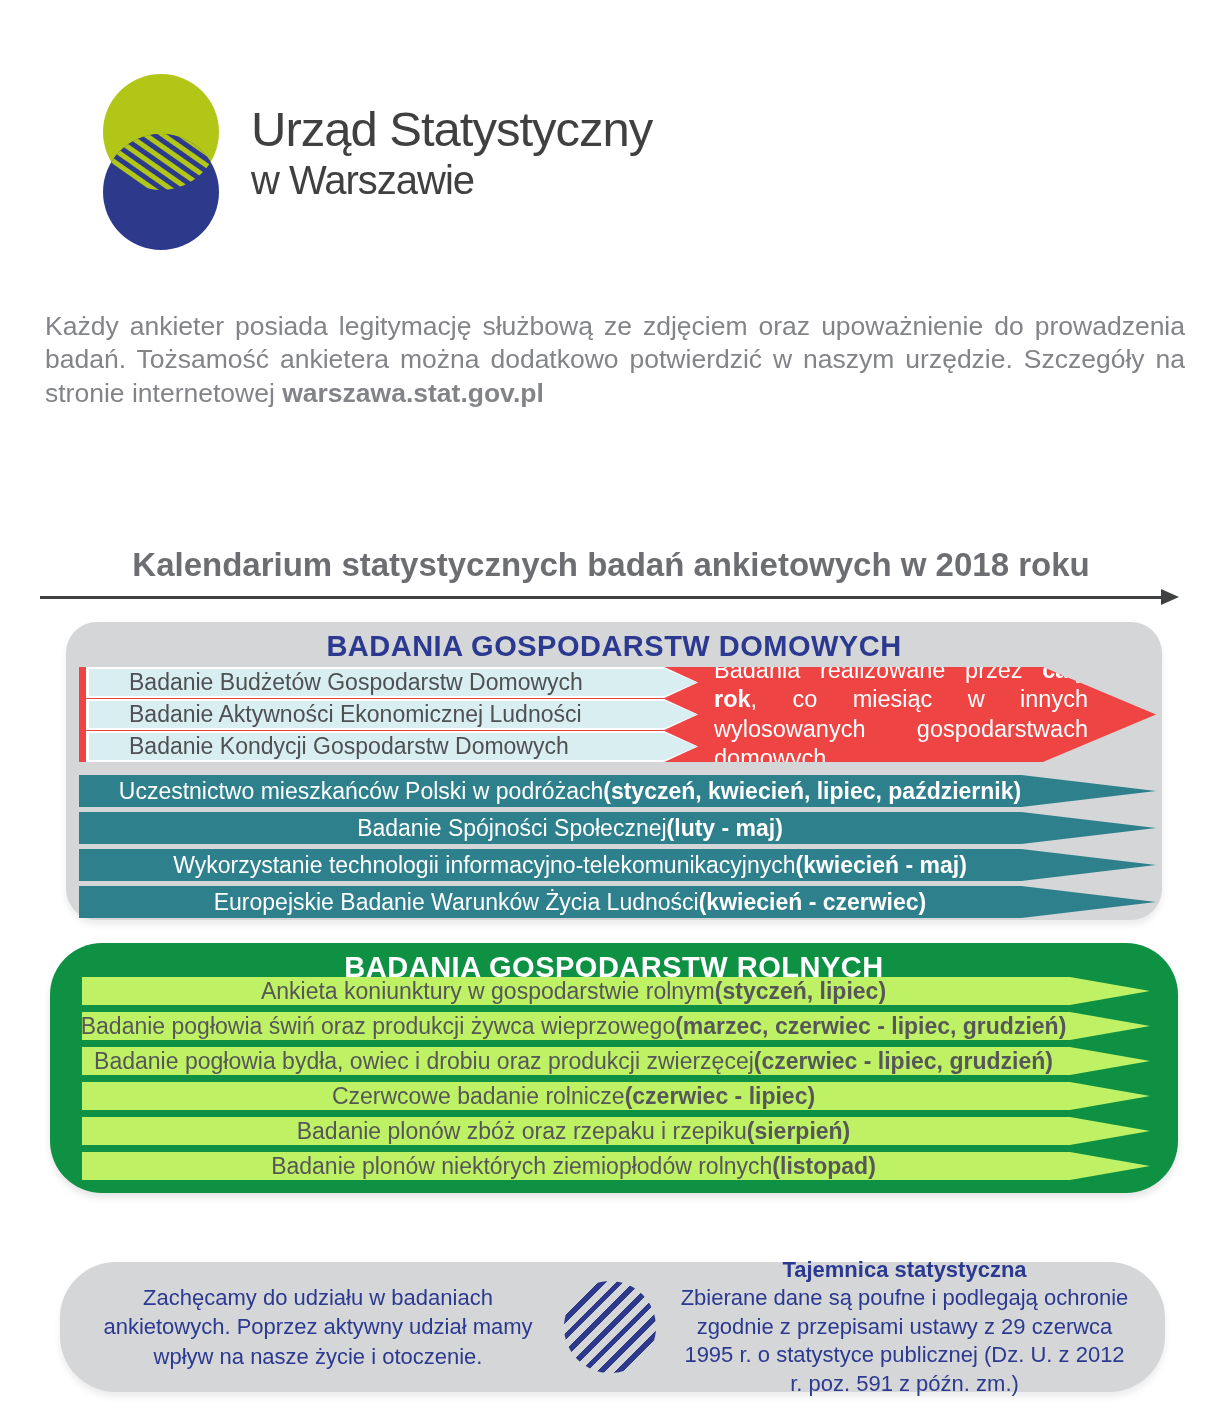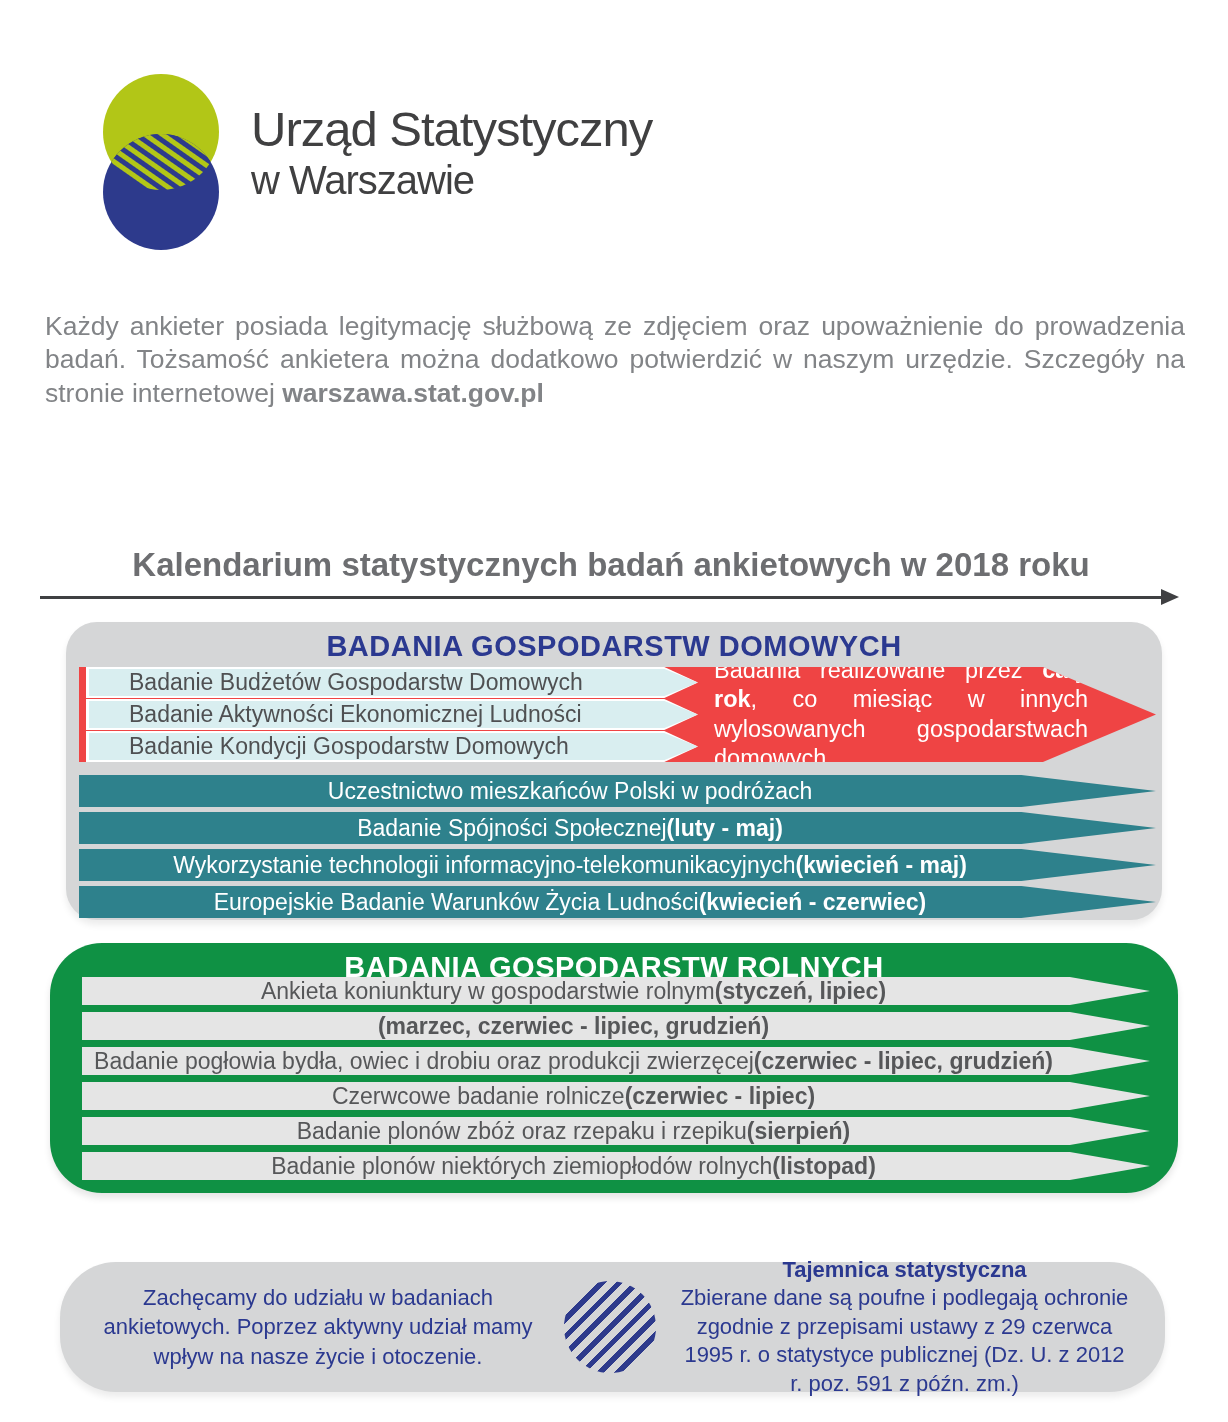--- a/index.html
+++ b/index.html
@@ -55,21 +55,21 @@
   .teal-bar { height:32px; background:#2e818c;
     clip-path:polygon(0 0, 87.5% 0, 100% 50%, 87.5% 100%, 0 100%);
     color:#ffffff; font-size:23px; display:flex; align-items:center; justify-content:center;
     padding-right:95px; box-sizing:border-box; white-space:nowrap; }
 
   .box-farms { position:absolute; left:50px; top:943px; width:1128px; height:250px;
     border-radius:52px; background:#0f9144; box-shadow:0 5px 7px rgba(0,0,0,0.10); }
   .box-farms .box-title { color:#ffffff; }
   .green-arrows { position:absolute; left:32px; top:34px; width:1068px;
     display:flex; flex-direction:column; gap:7px; }
-  .green-arrow { height:28px; background:#e5e5e5;
+  .green-arrow { height:28px; background:#bef264;
     clip-path:polygon(0 0, 92.5% 0, 100% 50%, 92.5% 100%, 0 100%);
     color:#565759; font-size:23px; display:flex; align-items:center; justify-content:center;
     padding-right:85px; box-sizing:border-box; white-space:nowrap; }
 
   
   .box-footer { left:60px; top:1262px; width:1105px; height:130px; border-radius:56px;
     display:flex; align-items:center; }
   .encourage { width:460px; margin-left:28px; color:#2b3990; font-size:22px;
     line-height:1.32; text-align:center; }
   .striped-circle { width:92px; height:92px; border-radius:50%; margin-left:16px; flex-shrink:0;
@@ -131,20 +131,21 @@
           <div class="mini-arrow">Badanie Kondycji Gospodarstw Domowych</div>
         </div>
       </div>
     <div class="big-arrow-note"><span>Badania realizowane przez </span><b>cały rok</b><span>, co miesiąc w innych wylosowanych gospodarstwach domowych.</span></div>
   </div>
 
   <div class="teal-bars">
 
       <div class="teal-bar">
         <span>Uczestnictwo mieszkańców Polski w podróżach </span>
+        <b>(styczeń, kwiecień, lipiec, październik)</b>
       </div>
 
       <div class="teal-bar">
         <span>Badanie Spójności Społecznej </span>
         <b>(luty - maj)</b>
       </div>
 
       <div class="teal-bar">
         <span>Wykorzystanie technologii informacyjno-telekomunikacyjnych </span>
         <b>(kwiecień - maj)</b>
@@ -160,20 +161,21 @@
 <div class="box-farms">
   <h3 class="box-title">BADANIA GOSPODARSTW ROLNYCH</h3>
   <div class="green-arrows">
 
       <div class="green-arrow">
         <span>Ankieta koniunktury w gospodarstwie rolnym </span>
         <b>(styczeń, lipiec)</b>
       </div>
 
       <div class="green-arrow">
+        <span>Badanie pogłowia świń oraz produkcji żywca wieprzowego </span>
         <b>(marzec, czerwiec - lipiec, grudzień)</b>
       </div>
 
       <div class="green-arrow">
         <span>Badanie pogłowia bydła, owiec i drobiu oraz produkcji zwierzęcej </span>
         <b>(czerwiec - lipiec, grudzień)</b>
       </div>
 
       <div class="green-arrow">
         <span>Czerwcowe badanie rolnicze </span>

